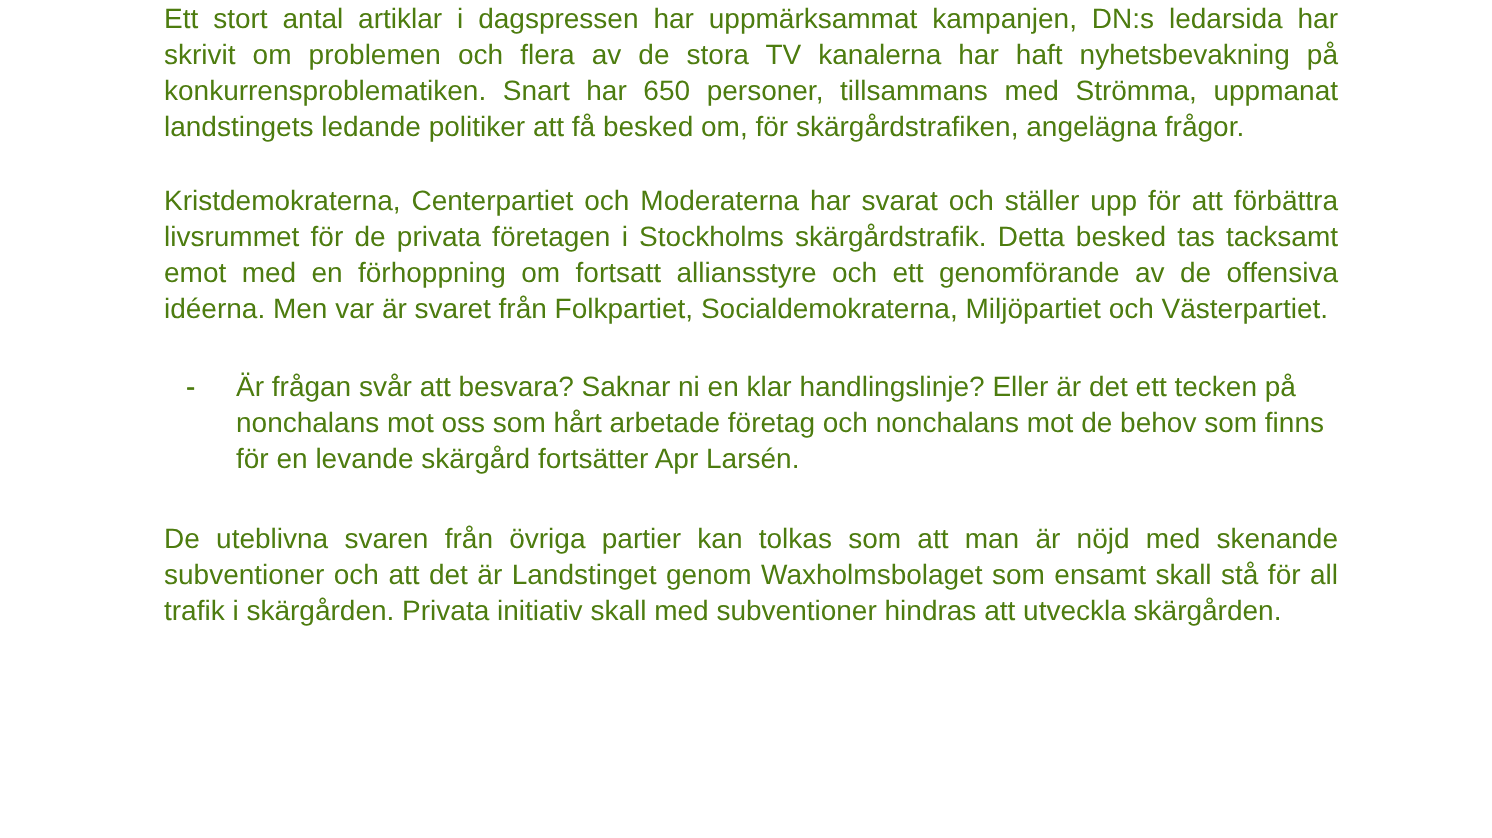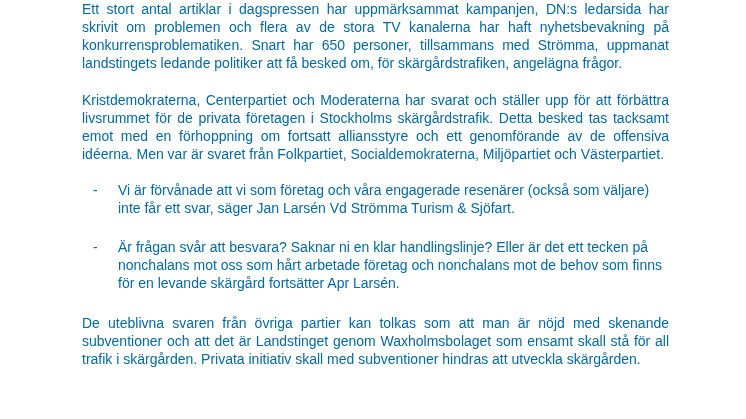--- a/index.html
+++ b/index.html
@@ -7,21 +7,21 @@
     padding: 0;
     background: #ffffff;
   }
   .page {
     position: relative;
     width: 746px;
     height: 419px;
     background: #ffffff;
     overflow: hidden;
     font-family: "Liberation Sans", sans-serif;
-    color: #0369a1;
+    color: #4d7c0f;
   }
   .content {
     position: absolute;
     left: 82px;
     top: 0;
     width: 587px;
     font-size: 14px;
     line-height: 18px;
   }
   .para {
@@ -54,21 +54,20 @@
   <div class="content">
 
     <p class="para mb19">Ett stort antal artiklar i dagspressen har uppmärksammat kampanjen, DN:s ledarsida har skrivit om problemen och flera av de stora TV kanalerna har haft nyhetsbevakning på konkurrensproblematiken. Snart har 650 personer, tillsammans med Strömma, uppmanat landstingets ledande politiker att få besked om, för skärgårdstrafiken, angelägna frågor.</p>
 
     <p class="para mb18">Kristdemokraterna, Centerpartiet och Moderaterna har svarat och ställer upp för att förbättra livsrummet för de privata företagen i Stockholms skärgårdstrafik. Detta besked tas tacksamt emot med en förhoppning om fortsatt alliansstyre och ett genomförande av de offensiva idéerna. Men var är svaret från Folkpartiet, Socialdemokraterna, Miljöpartiet och Västerpartiet.</p>
 
     <div class="bullet-list">
 
       <div class="bullet-item mb21">
         <span class="bullet-dash">-</span>
-        <span>Vi är förvånade att vi som företag och våra engagerade resenärer (också som väljare) inte får ett svar, säger Jan Larsén Vd Strömma Turism &amp; Sjöfart.</span>
       </div>
 
       <div class="bullet-item mb22">
         <span class="bullet-dash">-</span>
         <span>Är frågan svår att besvara? Saknar ni en klar handlingslinje? Eller är det ett tecken på nonchalans mot oss som hårt arbetade företag och nonchalans mot de behov som finns för en levande skärgård fortsätter Apr Larsén.</span>
       </div>
 
     </div>
 
     <p class="para">De uteblivna svaren från övriga partier kan tolkas som att man är nöjd med skenande subventioner och att det är Landstinget genom Waxholmsbolaget som ensamt skall stå för all trafik i skärgården. Privata initiativ skall med subventioner hindras att utveckla skärgården.</p>

